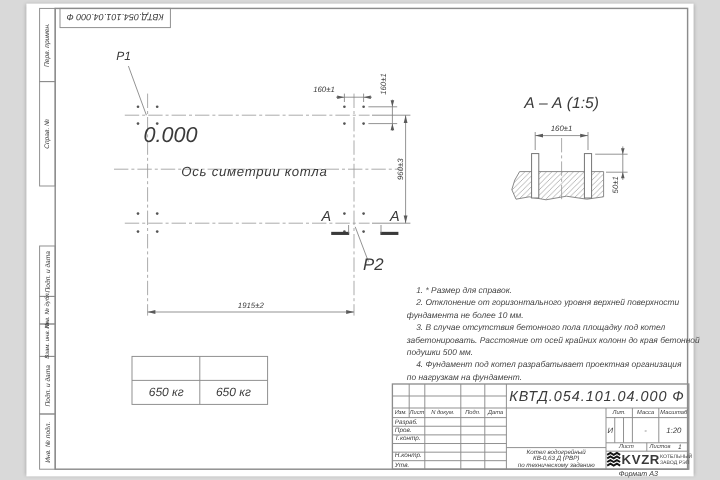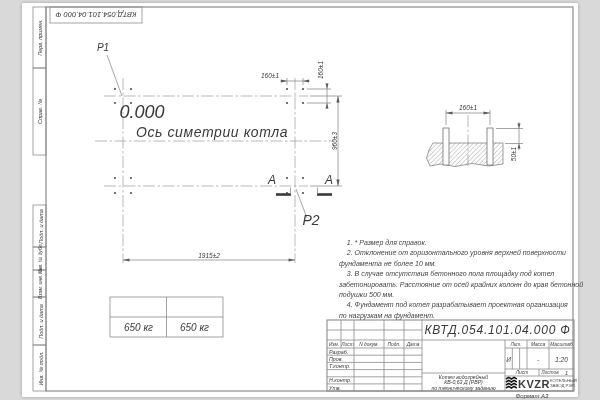--- a/index.html
+++ b/index.html
@@ -166,28 +166,29 @@
   <div class="lbl rot" style="left:-4px;top:105px;width:87px;height:13px;font-size:5.5px;">Справ. №</div>
   <div class="lbl rot" style="left:18.5px;top:219.5px;width:42px;height:13px;font-size:5.5px;">Подп. и дата</div>
   <div class="lbl rot" style="left:28px;top:252px;width:23px;height:13px;font-size:5px;">Инв. № дубл.</div>
   <div class="lbl rot" style="left:26px;top:277px;width:27px;height:13px;font-size:5px;">Взам. инв. №</div>
   <div class="lbl rot" style="left:15.5px;top:314.5px;width:48px;height:13px;font-size:5.5px;">Подп. и дата</div>
   <div class="lbl rot" style="left:16.5px;top:361.5px;width:46px;height:13px;font-size:5.5px;">Инв. № подл.</div>
 
   <div class="lbl" style="left:92px;top:41px;width:22px;height:12px;font-size:10px;">P1</div>
   <div class="lbl" style="left:300px;top:214px;width:22px;height:12px;font-size:14px;">P2</div>
   <div class="lbl" style="left:125px;top:105px;width:34px;height:14px;font-size:18px;">0.000</div>
-  <div class="lbl" style="left:126px;top:125px;width:112px;height:13px;font-size:14px;letter-spacing:.6px;padding-left:30px;">Ось симетрии котла</div>
+  <div class="lbl" style="left:126px;top:137px;width:112px;height:13px;font-size:11px;letter-spacing:.6px;padding-left:30px;">Ось симетрии котла</div>
   <div class="lbl" style="left:187px;top:250px;width:44px;height:10px;font-size:6.5px;">1915±2</div>
   <div class="lbl rot" style="left:315.5px;top:136px;width:36px;height:10px;font-size:6.5px;">960±3</div>
   <div class="lbl" style="left:251px;top:70px;width:38px;height:10px;font-size:6.5px;">160±1</div>
   <div class="lbl rot" style="left:302px;top:65px;width:36px;height:10px;font-size:6.5px;">160±1</div>
   <div class="lbl" style="left:264px;top:173px;width:16px;height:14px;font-size:12px;">А</div>
   <div class="lbl" style="left:321px;top:173px;width:16px;height:14px;font-size:12px;">А</div>
 
+  <div class="lbl" style="left:425px;top:77px;width:86px;height:16px;font-size:13px;">А – А (1:5)</div>
   <div class="lbl" style="left:449px;top:102px;width:38px;height:10px;font-size:6.5px;">160±1</div>
   <div class="lbl rot" style="left:495px;top:149px;width:36px;height:10px;font-size:6.5px;">50±1</div>
 
   <div class="lbl left pre" style="left:339px;top:238px;width:232px;height:84px;font-size:7px;line-height:10.4px;color:#454545;">    1. * Размер для справок.
     2. Отклонение от горизонтального уровня верхней поверхности
 фундамента не более 10 мм.
     3. В случае отсутствия бетонного пола площадку под котел
 забетонировать. Расстояние от осей крайних колонн до края бетонной
 подушки 500 мм.
     4. Фундамент под котел разрабатывает проектная организация

